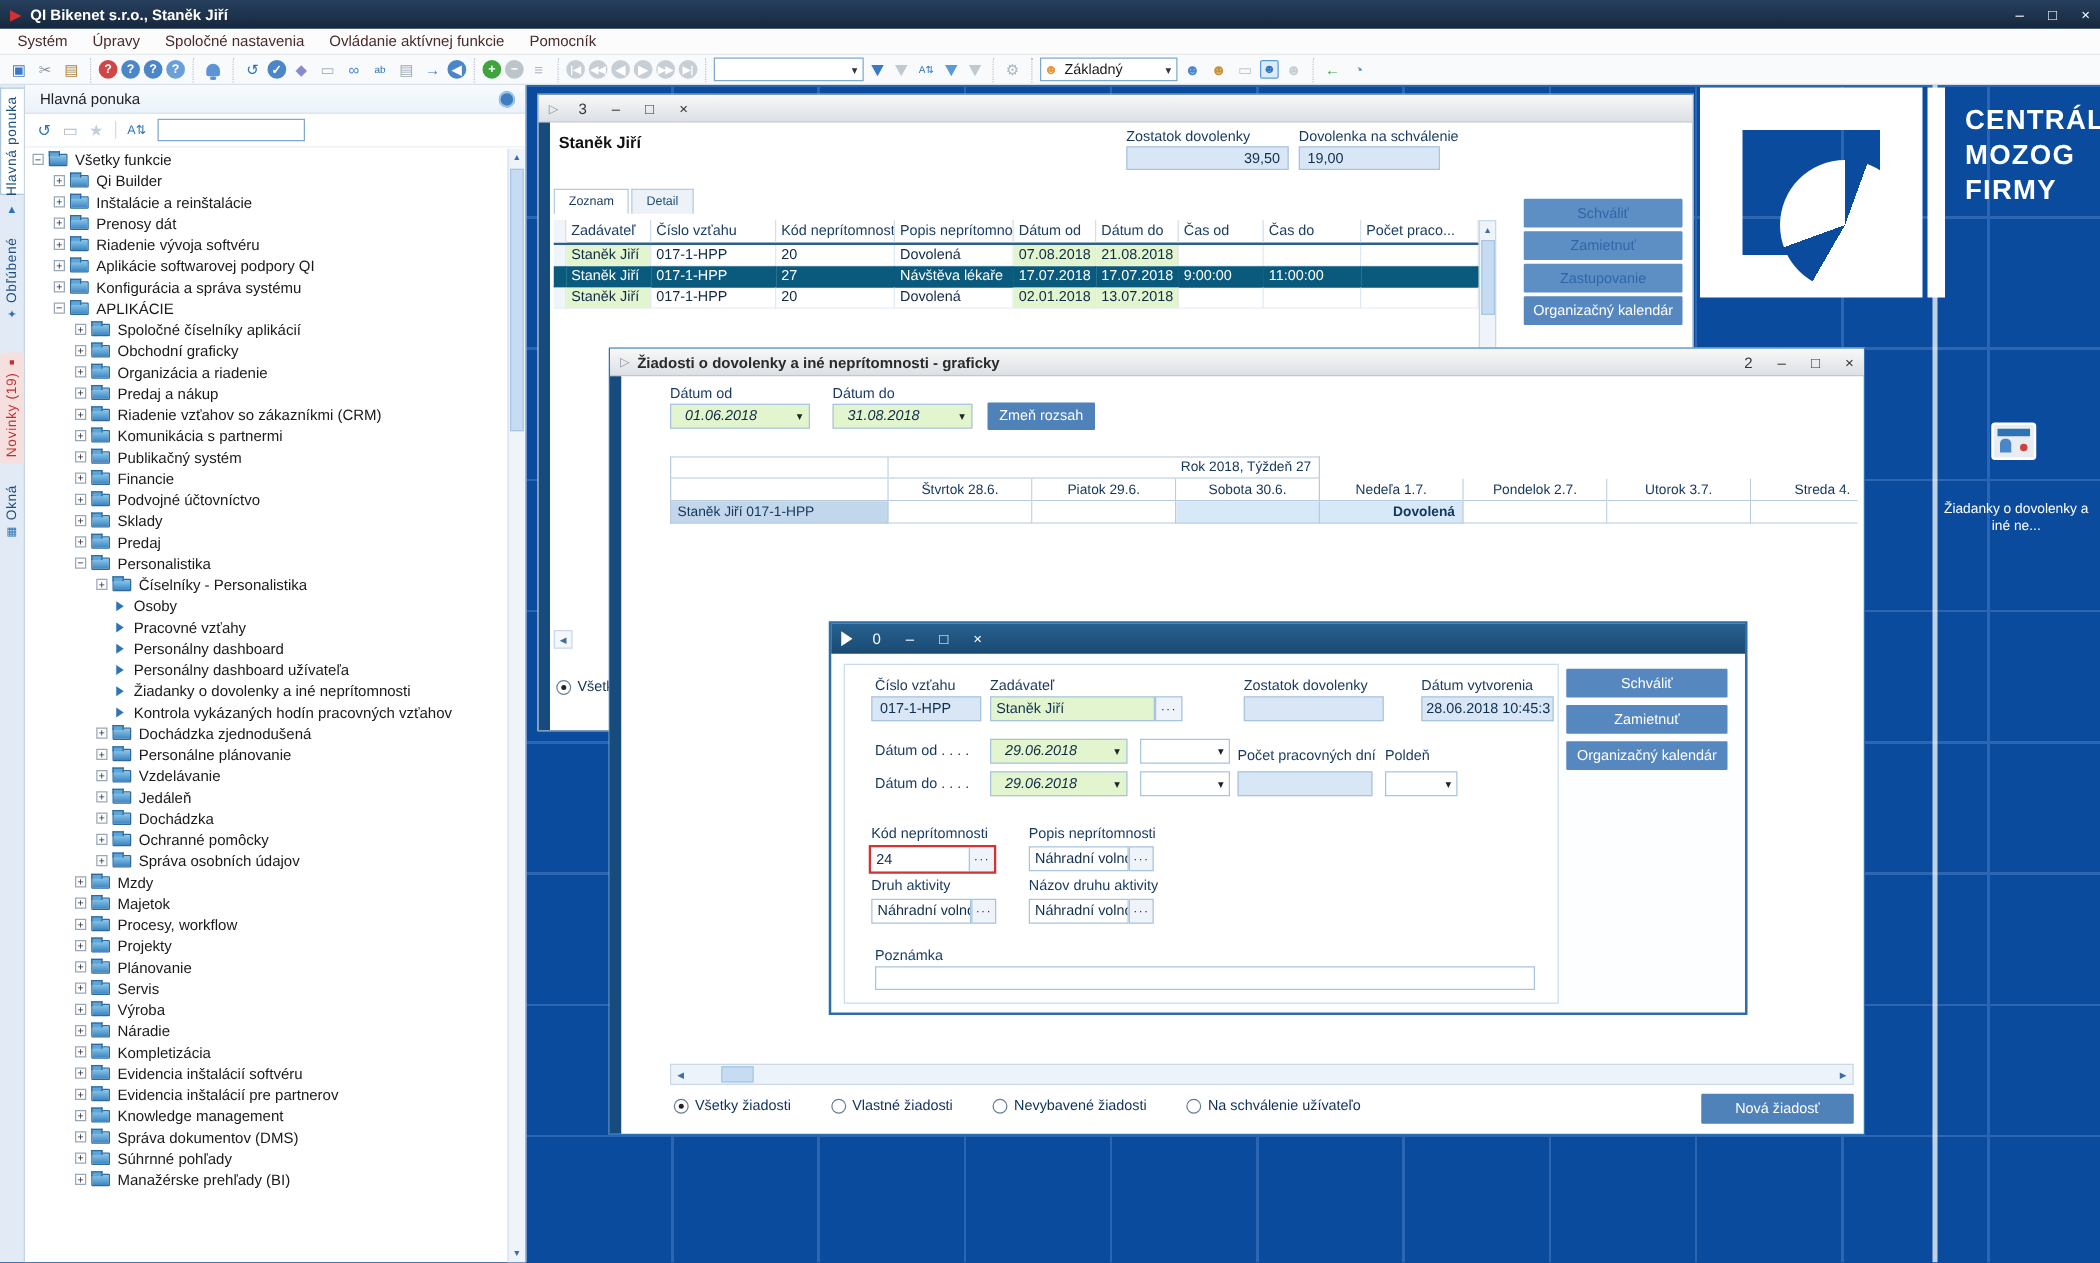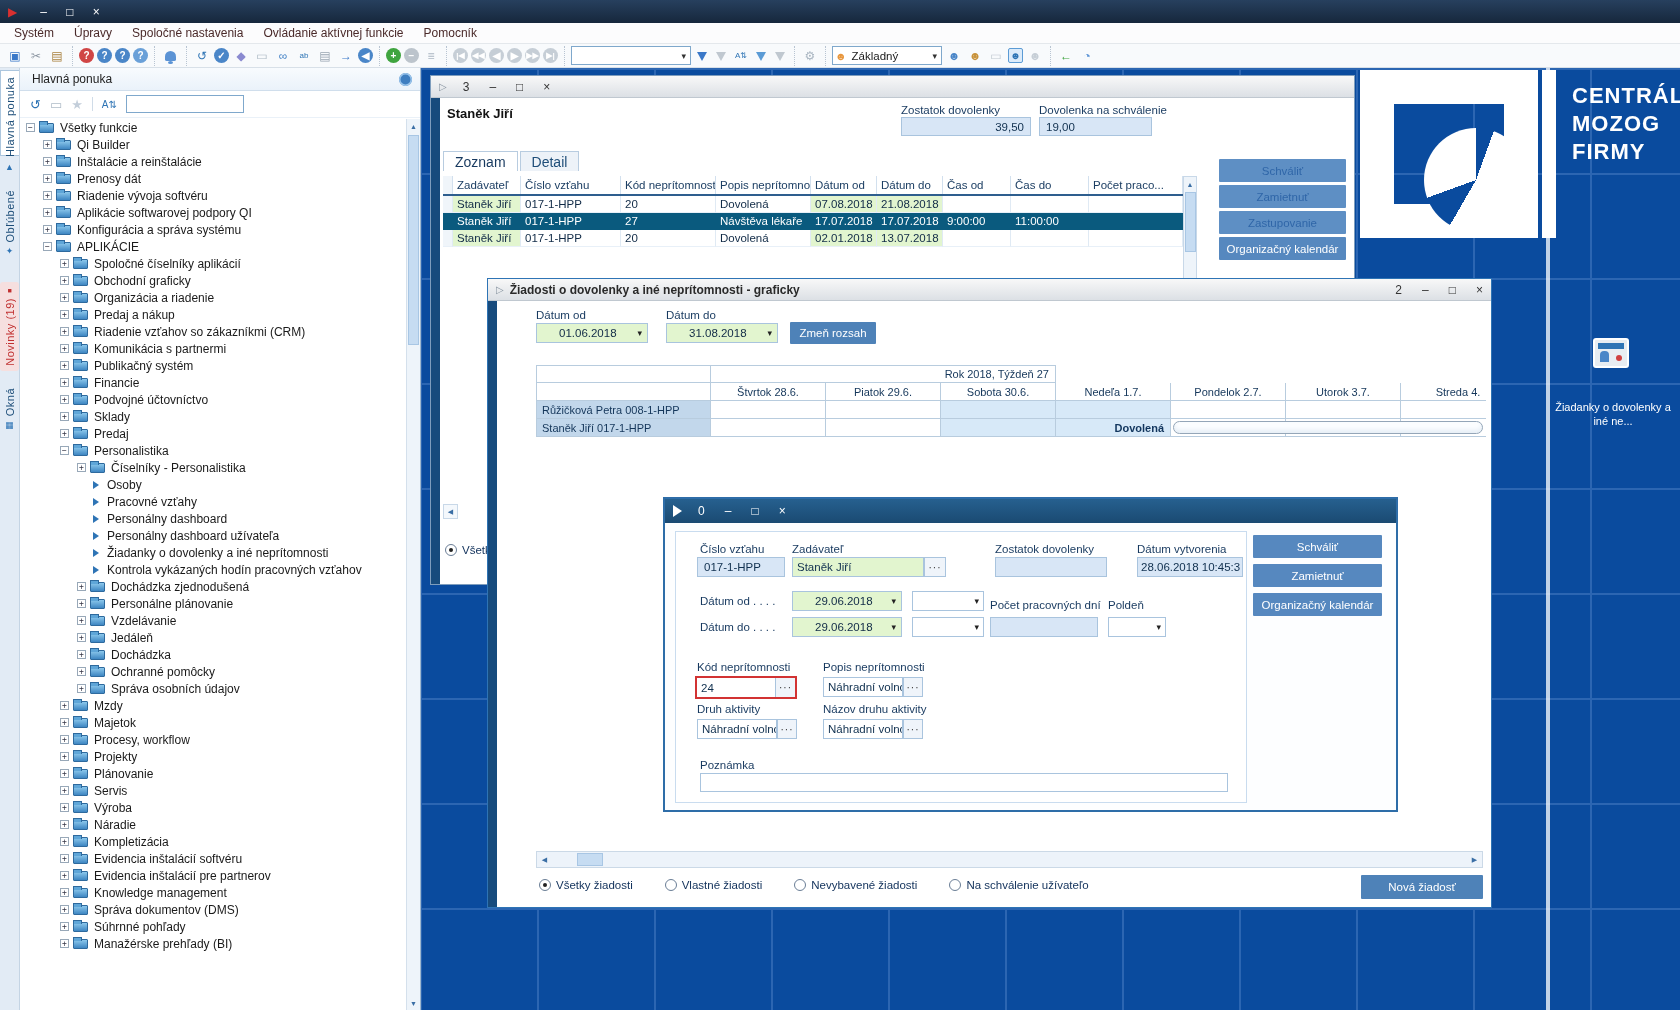--- a/index.html
+++ b/index.html
@@ -99,21 +99,21 @@
   .robox { position:absolute; background:#D8E6F6; border:1px solid #A9C4DE; font-size:11.5px; color:#10304F;
     display:flex; align-items:center; padding:0 6px; white-space:nowrap; overflow:hidden; }
   .btn { width:127px; height:23px; background:#5688BF; color:#fff; font-size:11.5px;
     display:flex; align-items:center; justify-content:center; margin-bottom:3px; border-radius:1px; white-space:nowrap; }
   .btn.dis { background:#5E8FC4; color:#2F66A8; }
 
   
   #win3 { left:430px; top:75px; width:925px; height:510px; border:1px solid #7E9DBD; z-index:2; }
   .w3person { position:absolute; left:16px; top:30px; font-size:13px; font-weight:bold; color:#111; }
   .tabbar { position:absolute; left:12px; top:75px; display:flex; }
-  .tab { height:20px; padding:0 11px; display:flex; align-items:center; font-size:14px; color:#1F4E79;
+  .tab { height:20px; padding:0 11px; display:flex; align-items:center; font-size:10px; color:#1F4E79;
     border:1px solid #B8CCE0; border-bottom:none; background:#EDF2F8; margin-right:2px; }
   .tab.active { background:#fff; color:#17395F; }
   .tablewrap { position:absolute; left:12px; top:100px; width:740px; }
   .thead { display:flex; border-bottom:2px solid #2E5E8E; }
   .thcell { height:18px; font-size:11.5px; color:#1C3E63; padding:0 4px; display:flex; align-items:center;
     border-right:1px solid #D2E0EE; white-space:nowrap; overflow:hidden; flex-shrink:0; }
   .trowd { display:flex; }
   .tcell { height:17px; font-size:11.5px; color:#102A46; padding:0 4px; display:flex; align-items:center;
     border-right:1px solid #E0EAF4; border-bottom:1px solid #E8F0F8; white-space:nowrap; overflow:hidden; flex-shrink:0; }
   .tcell.g { background:#E2F5CF; }
@@ -124,21 +124,21 @@
     display:flex; align-items:center; justify-content:center; font-size:7px; color:#3A6EA5; }
   .radioitem { display:flex; align-items:center; gap:5px; font-size:11.5px; color:#10305A; white-space:nowrap; }
   .rcirc { width:12px; height:12px; border:1px solid #6A7E96; border-radius:50%; background:#fff; position:relative; flex-shrink:0; }
   .rcirc.sel::after { content:""; position:absolute; left:3px; top:3px; width:4px; height:4px; border-radius:50%; background:#222; }
   #w3btns { position:absolute; left:788px; top:83px; }
 
   
   #win2 { left:487px; top:278px; width:1005px; height:630px; border:1px solid #2E74B5; z-index:3; }
   .gcombo { position:absolute; height:20px; background:#E2F5CF; border:1px solid #A9C4DE; display:flex; align-items:center;
     font-size:11.5px; color:#102A46; }
-  .gcombo .val { flex:1; padding-left:22px; }
+  .gcombo .val { flex:1; padding-left:11px;font-style:italic; }
   .gcombo .arr { font-size:9px; color:#222; padding:0 5px; }
   .btnblue { position:absolute; background:#4E82B8; color:#fff; font-size:11.5px; display:flex; align-items:center;
     justify-content:center; border-radius:1px; }
   #grid { position:absolute; left:48px; top:86px; width:950px; overflow:hidden; }
   .grow { display:flex; position:relative; }
   .gc { height:18px; border-right:1px solid #B8CCDE; border-bottom:1px solid #B8CCDE; font-size:11px; color:#14365A;
     display:flex; align-items:center; flex-shrink:0; white-space:nowrap; overflow:hidden; background:#fff; }
   .gc.top { border-top:1px solid #B8CCDE; }
   .gc.first { border-left:1px solid #B8CCDE; }
   .gname { background:#C2D7EB; padding-left:5px; }
@@ -172,20 +172,21 @@
   .redwrap .rdots { width:20px; background:#EFF4FA; border-left:1px solid #A9C4DE; display:flex; align-items:center;
     justify-content:center; font-size:10px; color:#333; letter-spacing:1px; }
   #w0btns { position:absolute; left:588px; top:36px; }
   #w0btns .btn { width:129px; margin-bottom:6px; }
 </style>
 </head>
 <body>
 
 <div class="titlebar">
   <span class="app-icon">▶</span>
+  <span class="app-title">QI  Bikenet s.r.o., Staněk Jiří</span>
   <span class="wc-white">
     <span>–</span>
     <span>□</span>
     <span>×</span>
   </span>
 </div>
 <div class="menubar" id="menubar">
     <span class="menu-item">Systém</span>
     <span class="menu-item">Úpravy</span>
     <span class="menu-item">Spoločné nastavenia</span>
@@ -684,30 +685,20 @@
         <span class="gc first" style="width: 175px;"></span>
         <span class="gc ctr" style="width: 115px;">Štvrtok 28.6.</span>
         <span class="gc ctr" style="width: 115px;">Piatok 29.6.</span>
         <span class="gc ctr" style="width: 115px;">Sobota 30.6.</span>
         <span class="gc ctr" style="width: 115px;">Nedeľa 1.7.</span>
         <span class="gc ctr" style="width: 115px; text-align: right;">Pondelok 2.7.</span>
         <span class="gc ctr" style="width: 115px;">Utorok 3.7.</span>
         <span class="gc ctr" style="width: 115px;">Streda 4.</span>
       </div>
       <div class="grow">
-        <span class="gc gname first" style="width: 175px;">Růžičková Petra 008-1-HPP</span>
-        <span class="gc" style="width: 115px;"></span>
-        <span class="gc" style="width: 115px;"></span>
-        <span class="gc wknd" style="width: 115px;"></span>
-        <span class="gc wknd" style="width: 115px;"></span>
-        <span class="gc" style="width: 115px;"></span>
-        <span class="gc" style="width: 115px;"></span>
-        <span class="gc" style="width: 115px;"></span>
-      </div>
-      <div class="grow">
         <span class="gc gname first" style="width: 175px;">Staněk Jiří 017-1-HPP</span>
         <span class="gc" style="width: 115px;"></span>
         <span class="gc" style="width: 115px;"></span>
         <span class="gc wknd" style="width: 115px;"></span>
         <span class="gc wknd rt bold" style="width: 115px;">Dovolená</span>
         <span class="gc" style="width: 115px;"></span>
         <span class="gc" style="width: 115px;"></span>
         <span class="gc" style="width: 115px;"></span>
       </div>
       <div class="gbar" style="left: 637px; top: 56px; width: 310px;"></div>

